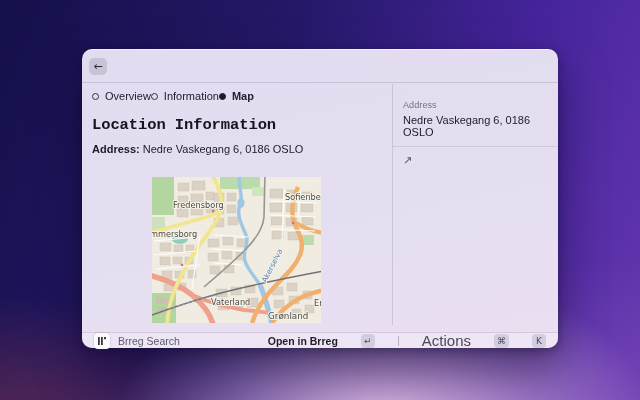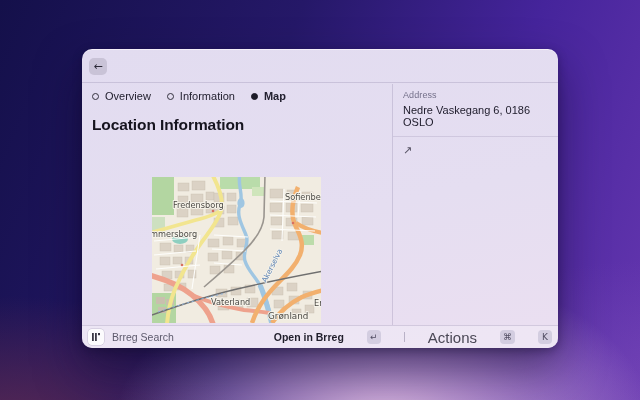--- a/index.html
+++ b/index.html
@@ -25,47 +25,47 @@
     border-bottom:1px solid rgba(84,72,120,.18);
   }
   .back-btn {
     width:18px; height:17px; border:none; border-radius:5px;
     background:#c9c3d7; color:#2b2937; font-size:11px; line-height:1;
     display:flex; align-items:center; justify-content:center; cursor:pointer;
     font-family:"DejaVu Sans", sans-serif;
   }
   .body { position:absolute; top:34px; bottom:23px; left:0; right:0; display:flex; }
   .main { width:310px; padding:6px 10px 0; position:relative; }
-  .side { flex:1; border-left:1px solid rgba(84,72,120,.18); padding:6px 10px 0; }
-
-  .tabs { display:flex; align-items:center; gap:16px; }
+  .side { flex:1; border-left:1px solid rgba(84,72,120,.18); padding:16px 10px 0; }
+
+  .tabs { display:flex; align-items:center; }
   .tab { display:flex; align-items:center; gap:6px; font-size:11px; color:#232130; cursor:pointer; }
   .radio { width:7px; height:7px; border-radius:50%; border:1.4px solid #34323f; }
   .tab.active { font-weight:700; }
   .tab.active .radio { background:#1d1b28; border-color:#1d1b28; }
 
-  .title { margin-top:14px; font-size:15.5px; font-weight:700; color:#16141f; letter-spacing:-.1px; }
+  .title { margin-top:14px; font-size:15.5px; font-weight:700; color:#16141f; letter-spacing:-.1px;font-family:Liberation Mono, monospace; }
   .addr { margin-top:9px; font-size:11px; color:#1c1a28; }
   .addr b { font-weight:700; }
 
   .map-wrap { position:absolute; left:70px; top:93px; width:169px; height:146px; overflow:hidden; }
   .map-wrap svg { display:block; }
 
   .side-label { font-size:9px; color:#74708a; letter-spacing:.1px; }
   .side-value { margin-top:4px; font-size:11px; color:#1d1b2a; }
   .side-divider { border-top:1px solid rgba(84,72,120,.15); margin:8px -10px 7px; }
   .side-link { margin-top:6px; display:flex; align-items:center; justify-content:space-between; font-size:11px; color:#1d1b2a; cursor:pointer; padding-right:2px; }
   .ext { color:#595566; font-size:11px; font-family:"DejaVu Sans", sans-serif; }
 
   .footer {
-    position:absolute; left:0; right:0; bottom:0; height:23px;
+    position:absolute; left:0; right:0; bottom:0; height:16px;
     border-top:1px solid rgba(84,72,120,.18);
     border-radius:0 0 10px 10px;
     background:rgba(240,235,246,.55);
-    display:flex; align-items:center; gap:8px; padding:0 6px;
+    display:flex; align-items:center; gap:8px; padding:0 12px;
   }
   .brreg-icon { width:16px; height:16px; border-radius:4px; background:#fcfbfd; box-shadow:0 0 0 .5px rgba(80,70,110,.25); display:flex; align-items:center; justify-content:center; }
   .search { font-size:10.5px; color:#5d5a6c; cursor:text; }
   .footer-right { margin-left:auto; display:flex; align-items:center; gap:23px; }
   .primary { font-size:10.5px; font-weight:700; color:#201e2b; cursor:pointer; }
   .key {
     min-width:14px; height:14px; padding:0 3px; border-radius:4px;
     background:#d3cde0; color:#514d62; font-size:9px;
     display:flex; align-items:center; justify-content:center;
     font-family:"DejaVu Sans", sans-serif;
@@ -97,20 +97,24 @@
           <span>Information</span>
         </div>
         <div class="tab active">
           <span class="radio"></span>
           <span>Map</span>
         </div>
       </div>
 
       <div class="title">Location Information</div>
 
+      <div class="addr">
+        <b>Address:</b>
+        <span>Nedre Vaskegang 6, 0186 OSLO</span>
+      </div>
 
       <div class="map-wrap">
         <svg viewBox="0 0 169 146" width="169" height="146" xmlns="http://www.w3.org/2000/svg" font-family="DejaVu Sans, sans-serif">
           <rect width="169" height="146" fill="#f1ece1"></rect>
 
           <rect x="-2" y="-2" width="24" height="40" fill="#b3d6a1"></rect>
           <rect x="0" y="40" width="13" height="16" fill="#cde0c0"></rect>
           <rect x="68" y="-2" width="40" height="14" fill="#b9dcaa"></rect>
           <rect x="100" y="10" width="13" height="9" fill="#cfe5bb"></rect>
           <rect x="148" y="58" width="14" height="10" fill="#bcdcab"></rect>

